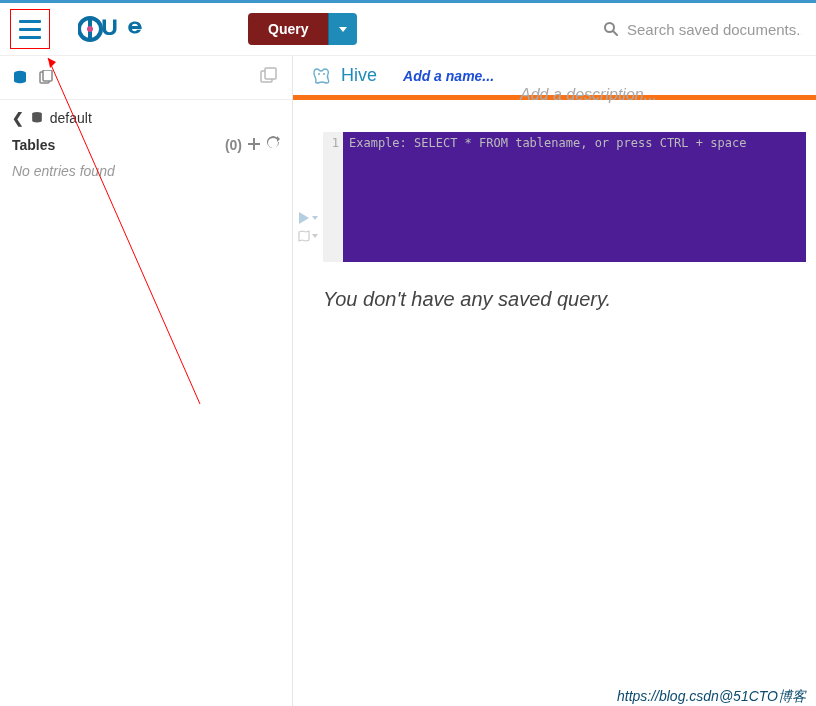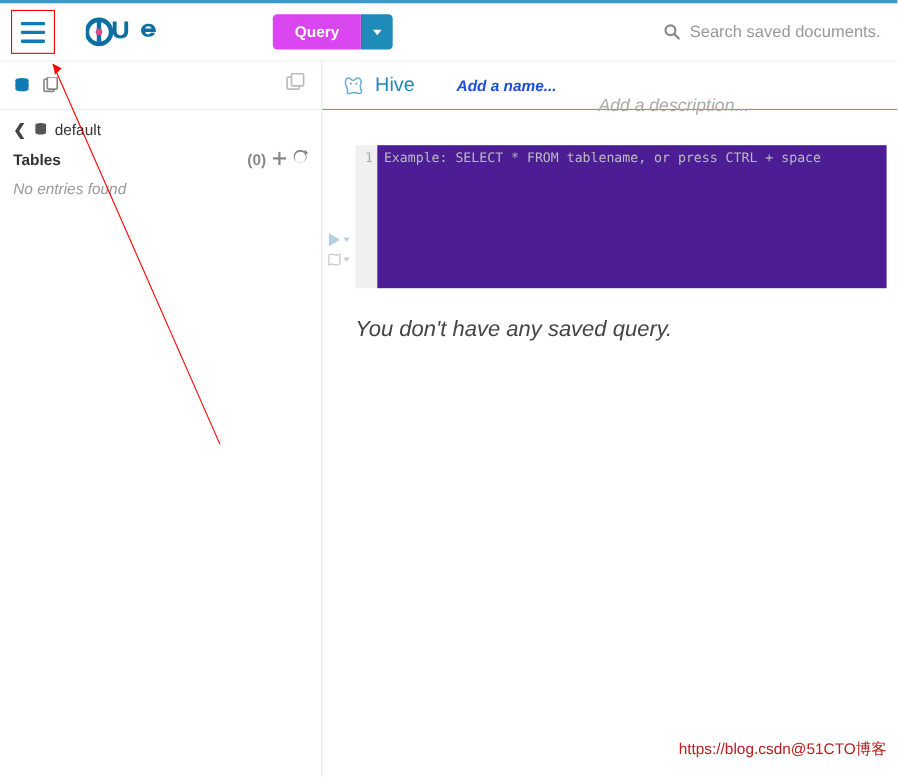--- a/index.html
+++ b/index.html
@@ -5,42 +5,42 @@
     * { margin: 0; padding: 0; box-sizing: border-box; font-family: -apple-system, BlinkMacSystemFont, "Segoe UI", Arial, sans-serif; }
     body { width: 816px; height: 706px; background: #fff; overflow: hidden; position: relative; }
 
     .topbar { height: 56px; border-top: 3px solid #3d97cc; display: flex; align-items: center; padding: 0 10px; gap: 10px; border-bottom: 1px solid #eee; }
     .hamburger { width: 40px; height: 40px; display: flex; flex-direction: column; justify-content: center; align-items: center; gap: 5px; cursor: pointer; border: 1px solid red; }
     .hamburger div { width: 22px; height: 3px; background: #0e7bb5; border-radius: 1px; }
 
     .logo { display: flex; align-items: center; margin-left: 18px; }
 
     .query-btn-group { display: flex; margin-left: 60px; }
-    .query-btn { background: #d946ef; color: #fff; font-weight: 600; font-size: 14px; padding: 8px 20px; border-radius: 4px 0 0 4px; cursor: pointer; border: none; }
+    .query-btn { background: #7f1d1d; color: #fff; font-weight: 600; font-size: 14px; padding: 8px 20px; border-radius: 4px 0 0 4px; cursor: pointer; border: none; }
     .query-dd { background: #1e8bb8; color: #fff; padding: 8px 10px; border-left: 1px solid #156c90; border-radius: 0 4px 4px 0; cursor: pointer; border-top: none; border-right: none; border-bottom: none; display: flex; align-items: center; }
     .caret-down { width: 0; height: 0; border-left: 4px solid transparent; border-right: 4px solid transparent; border-top: 5px solid #fff; }
 
     .search-wrap { margin-left: auto; display: flex; align-items: center; color: #aaa; gap: 8px; padding-right: 4px; }
     .search-wrap input { border: none; outline: none; font-size: 15px; width: 175px; color: #555; }
     .search-wrap input::placeholder { color: #999; }
 
     .body-split { display: flex; height: calc(100% - 56px); }
     .sidebar { width: 293px; border-right: 1px solid #e6e6e6; display: flex; flex-direction: column; }
     .side-top { height: 44px; border-bottom: 1px solid #eee; display: flex; align-items: center; padding: 0 12px; color: #0e7bb5; }
     .side-top .right-icon { margin-left: auto; color: #aaa; }
 
     .crumb { padding: 10px 12px 4px; display: flex; align-items: center; gap: 6px; color: #333; font-size: 14px; }
     .crumb .back { font-weight: 700; color: #444; cursor: pointer; }
     .tables-row { padding: 6px 12px; display: flex; align-items: flex-end; font-size: 14px; color: #333; }
     .tables-row .count { margin-left: auto; color: #888; font-weight: 600; }
     .tables-row .add-ico, .tables-row .refresh-ico { color: #888; margin-left: 6px; cursor: pointer; }
     .noentries { padding: 4px 12px; font-style: italic; color: #999; font-size: 14px; }
 
     .main { flex: 1; display: flex; flex-direction: column; }
-    .main-head { height: 44px; border-bottom: 1px solid #f97316; display: flex; align-items: center; gap: 38px; padding: 0 18px; }
+    .main-head { height: 44px; border-bottom: 5px solid #f97316; display: flex; align-items: center; gap: 26px; padding: 0 18px; }
     .hive-title { color: #1e8bb8; font-size: 18px; display: flex; align-items: center; gap: 8px; }
     .name-ph { font-style: italic; color: #1d4ed8; font-size: 14px; font-weight: 600; cursor: pointer; }
     .desc-ph { font-style: italic; color: #aaa; font-size: 16px; cursor: pointer; margin-top: 38px; }
 
     .editor-wrap { display: flex; padding: 32px 10px 10px 0; }
     .editor-ctrls { width: 30px; display: flex; flex-direction: column; align-items: center; gap: 6px; padding-top: 80px; }
     .ctrl-play { color: #bcd; cursor: pointer; display: flex; align-items: center; gap: 2px; }
     .ctrl-map { color: #ccc; cursor: pointer; display: flex; align-items: center; gap: 2px; }
     .tiny-caret { width: 0; height: 0; border-left: 3px solid transparent; border-right: 3px solid transparent; border-top: 4px solid currentColor; }
 
@@ -48,21 +48,21 @@
     .gutter { width: 20px; background: #f0f0f0; color: #aaa; font-family: Menlo, Consolas, monospace; font-size: 12px; text-align: right; padding: 4px 4px 0 0; min-height: 130px; }
     .codearea { flex: 1; background: #4c1d95; min-height: 130px; padding: 4px 6px; font-family: Menlo, Consolas, monospace; font-size: 12px; color: #bbb; white-space: pre; overflow: hidden; }
 
     .tabs-row { display: flex; gap: 36px; padding: 28px 30px 8px 30px; font-size: 14px; }
     .tab { color: #888; padding-bottom: 10px; cursor: pointer; }
     .tab.active { color: #1b6f8e; border-bottom: 2px solid #1e8bb8; }
 
     .empty-msg { padding: 16px 30px; font-style: italic; color: #444; font-size: 20px; }
 
     .annot-line { position: absolute; pointer-events: none; }
-    .watermark { position: absolute; bottom: 16px; right: 10px; font-size: 14px; color: #b91c1c; }
+    .watermark { position: absolute; bottom: 0; right: 10px; font-size: 14px; color: #0c4a6e; font-style: italic; }
   </style>
 </head>
 <body>
 
 <div class="topbar">
   <div class="hamburger">
     <div></div>
       <div></div>
       <div></div>
   </div>

